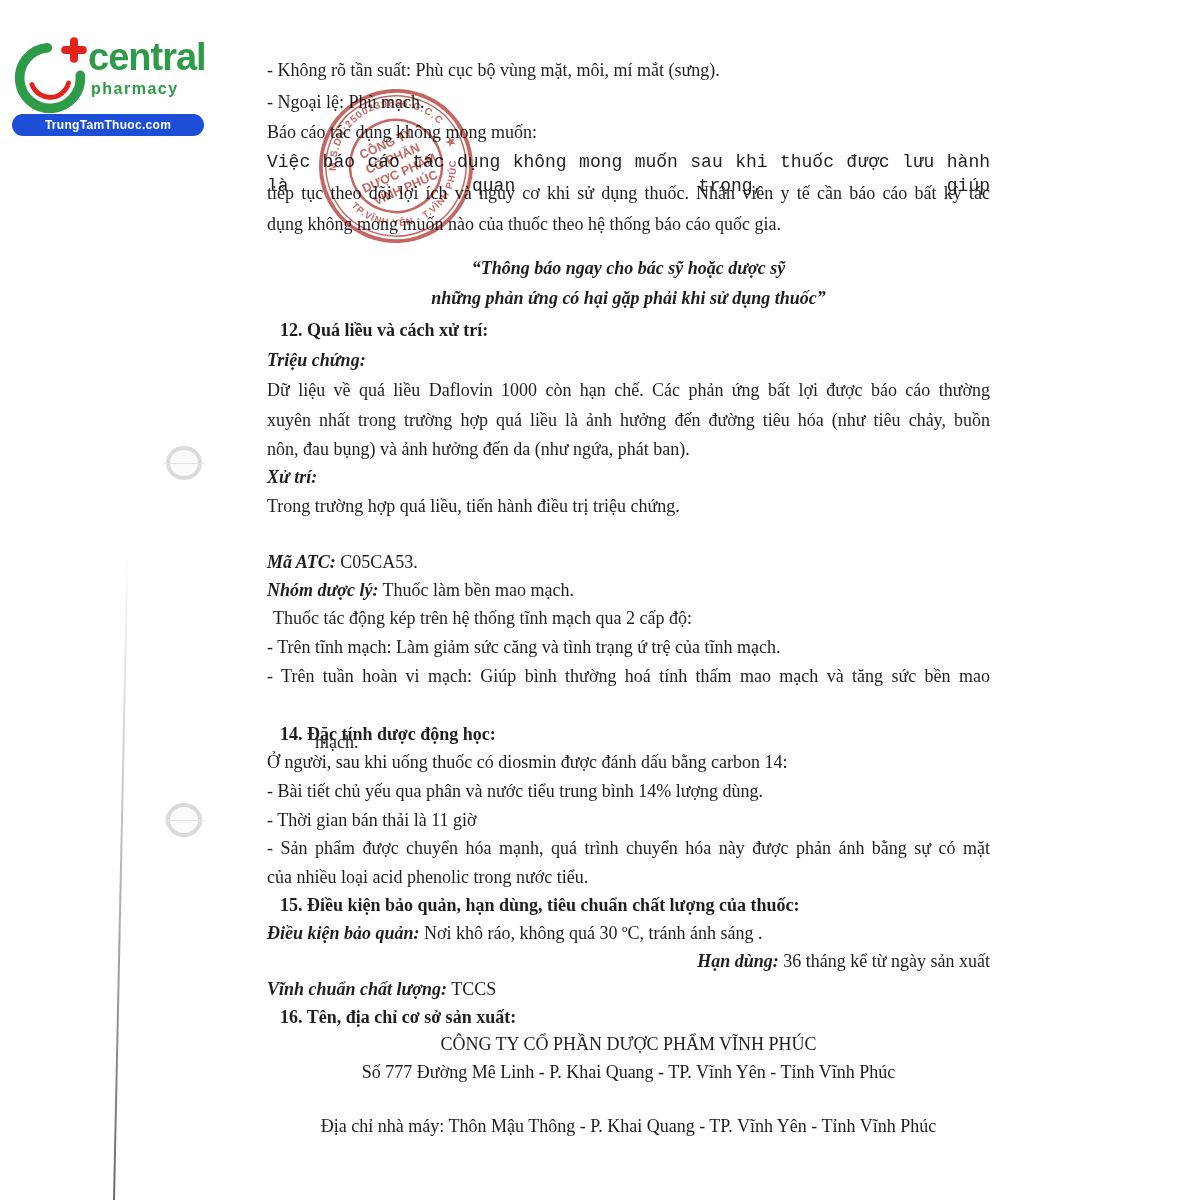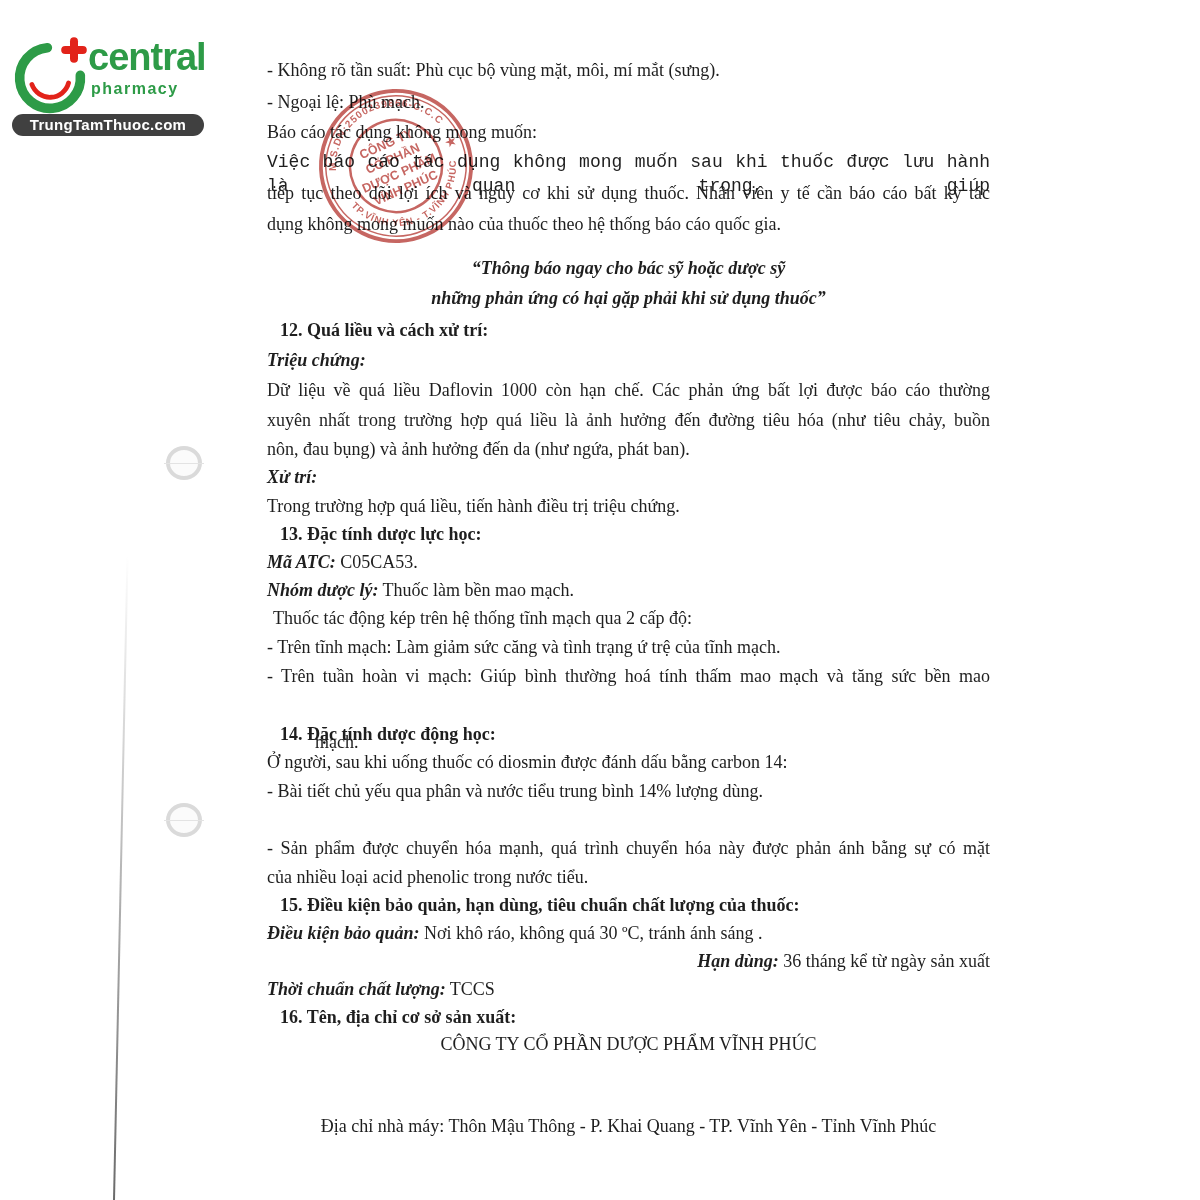--- a/index.html
+++ b/index.html
@@ -7,22 +7,22 @@
         font-family:"Liberation Serif","DejaVu Serif",serif;color:#1e1e1e;border-radius:21px;}
 
   
   #logo{position:absolute;left:8px;top:28px;width:230px;height:120px;}
   #logo-mark{position:absolute;left:2px;top:10px;width:80px;height:80px;overflow:visible;}
   #logo-brand{position:absolute;left:80px;top:8px;font-family:"Liberation Sans",sans-serif;
               font-weight:bold;font-size:38px;letter-spacing:-1px;color:#2D9B47;}
   #logo-sub{position:absolute;left:83px;top:52px;font-family:"Liberation Sans",sans-serif;
             font-weight:bold;font-size:16px;letter-spacing:1.5px;color:#2D9B47;}
   #logo-badge{position:absolute;left:4px;top:86px;width:192px;height:22px;border-radius:12px;
-              background:#404040;color:#fff;font-family:"Liberation Sans",sans-serif;
-              font-weight:bold;font-size:15px;line-height:22px;text-align:center;letter-spacing:.3px;}
+              background:#1d4ed8;color:#fff;font-family:"Liberation Sans",sans-serif;
+              font-weight:bold;font-size:12px;line-height:22px;text-align:center;letter-spacing:.3px;}
 
   
   #doc{position:absolute;left:0;top:0;width:1200px;height:1200px;}
   .dline{position:absolute;left:267px;width:723px;font-size:18px;line-height:24px;white-space:nowrap;}
   .dline.just{white-space:normal;text-align:justify;text-align-last:justify;}
   .dline.ctr{text-align:center;white-space:normal;}
   .t-n{font-weight:normal;font-style:normal;}
   .t-b{font-weight:bold;font-style:normal;margin-left:13px;}
   .t-bi{font-weight:bold;font-style:italic;}
 
@@ -71,38 +71,39 @@
       <div class="dline" style="top: 212px;"><span class="t-n">dụng không mong muốn nào của thuốc theo hệ thống báo cáo quốc gia.</span></div>
       <div class="dline ctr" style="top: 256px;"><span class="t-bi">“Thông báo ngay cho bác sỹ hoặc dược sỹ</span></div>
       <div class="dline ctr" style="top: 286px;"><span class="t-bi">những phản ứng có hại gặp phải khi sử dụng thuốc”</span></div>
       <div class="dline" style="top: 318px;"><span class="t-b">12. Quá liều và cách xử trí:</span></div>
       <div class="dline" style="top: 348px;"><span class="t-bi">Triệu chứng:</span></div>
       <div class="dline just" style="top: 378px;"><span class="t-n">Dữ liệu về quá liều Daflovin 1000 còn hạn chế. Các phản ứng bất lợi được báo cáo thường</span></div>
       <div class="dline just" style="top: 408px;"><span class="t-n">xuyên nhất trong trường hợp quá liều là ảnh hưởng đến đường tiêu hóa (như tiêu chảy, buồn</span></div>
       <div class="dline" style="top: 437px;"><span class="t-n">nôn, đau bụng) và ảnh hưởng đến da (như ngứa, phát ban).</span></div>
       <div class="dline" style="top: 465px;"><span class="t-bi">Xử trí:</span></div>
       <div class="dline" style="top: 494px;"><span class="t-n">Trong trường hợp quá liều, tiến hành điều trị triệu chứng.</span></div>
-      <div class="dline" style="top: 522px;"><span class="t-b">13. Đặc tính dược lực học:</span></div>
       <div class="dline" style="top: 550px;"><span class="t-bi">Mã ATC:</span><span class="t-n"> C05CA53.</span></div>
       <div class="dline" style="top: 578px;"><span class="t-bi">Nhóm dược lý:</span><span class="t-n"> Thuốc làm bền mao mạch.</span></div>
       <div class="dline" style="top: 606px; margin-left: 6px;"><span class="t-n">Thuốc tác động kép trên hệ thống tĩnh mạch qua 2 cấp độ:</span></div>
       <div class="dline" style="top: 635px;"><span class="t-n">- Trên tĩnh mạch: Làm giảm sức căng và tình trạng ứ trệ của tĩnh mạch.</span></div>
       <div class="dline just" style="top: 664px;"><span class="t-n">- Trên tuần hoàn vi mạch: Giúp bình thường hoá tính thấm mao mạch và tăng sức bền mao</span></div>
       <div class="dline" style="top: 730px; margin-left: 48px;"><span class="t-n">mạch.</span></div>
       <div class="dline" style="top: 722px;"><span class="t-b">14. Đặc tính dược động học:</span></div>
       <div class="dline" style="top: 750px;"><span class="t-n">Ở người, sau khi uống thuốc có diosmin được đánh dấu bằng carbon 14:</span></div>
       <div class="dline" style="top: 779px;"><span class="t-n">- Bài tiết chủ yếu qua phân và nước tiểu trung bình 14% lượng dùng.</span></div>
+      <div class="dline" style="top: 808px;"><span class="t-n">- Thời gian bán thải là 11 giờ</span></div>
       <div class="dline just" style="top: 836px;"><span class="t-n">- Sản phẩm được chuyển hóa mạnh, quá trình chuyển hóa này được phản ánh bằng sự có mặt</span></div>
       <div class="dline" style="top: 865px;"><span class="t-n">của nhiều loại acid phenolic trong nước tiểu.</span></div>
       <div class="dline" style="top: 893px;"><span class="t-b">15. Điều kiện bảo quản, hạn dùng, tiêu chuẩn chất lượng của thuốc:</span></div>
       <div class="dline" style="top: 921px;"><span class="t-bi">Điều kiện bảo quản:</span><span class="t-n"> Nơi khô ráo, không quá 30 ºC, tránh ánh sáng .</span></div>
       <div class="dline" style="top: 949px; text-align: right;"><span class="t-bi">Hạn dùng:</span><span class="t-n"> 36 tháng kể từ ngày sản xuất</span></div>
-      <div class="dline" style="top: 977px;"><span class="t-bi">Thời chuẩn chất lượng:</span><span class="t-n"> TCCS</span></div>
+      <div class="dline" style="top: 977px;"><span class="t-bi">Vĩnh chuẩn chất lượng:</span><span class="t-n"> TCCS</span></div>
       <div class="dline" style="top: 1005px;"><span class="t-b">16. Tên, địa chỉ cơ sở sản xuất:</span></div>
       <div class="dline ctr" style="top: 1032px;"><span class="t-n">CÔNG TY CỔ PHẦN DƯỢC PHẨM VĨNH PHÚC</span></div>
+      <div class="dline ctr" style="top: 1060px;"><span class="t-n">Số 777 Đường Mê Linh - P. Khai Quang - TP. Vĩnh Yên - Tỉnh Vĩnh Phúc</span></div>
       <div class="dline ctr" style="top: 1114px;"><span class="t-n">Địa chỉ nhà máy: Thôn Mậu Thông - P. Khai Quang - TP. Vĩnh Yên - Tỉnh Vĩnh Phúc</span></div>
     </div>
 
   <svg id="stamp" viewBox="0 0 176 176">
     <g transform="rotate(-24 88 88)">
       <circle class="ring" cx="88" cy="88" r="75" stroke-width="4"></circle>
       <circle class="ring" cx="88" cy="88" r="70" stroke-width="1.5"></circle>
       <circle class="ring" cx="88" cy="88" r="46" stroke-width="2.5"></circle>
       <defs>
         <path id="arcT" d="M 36 118 A 60 60 0 1 1 140 118"></path>

